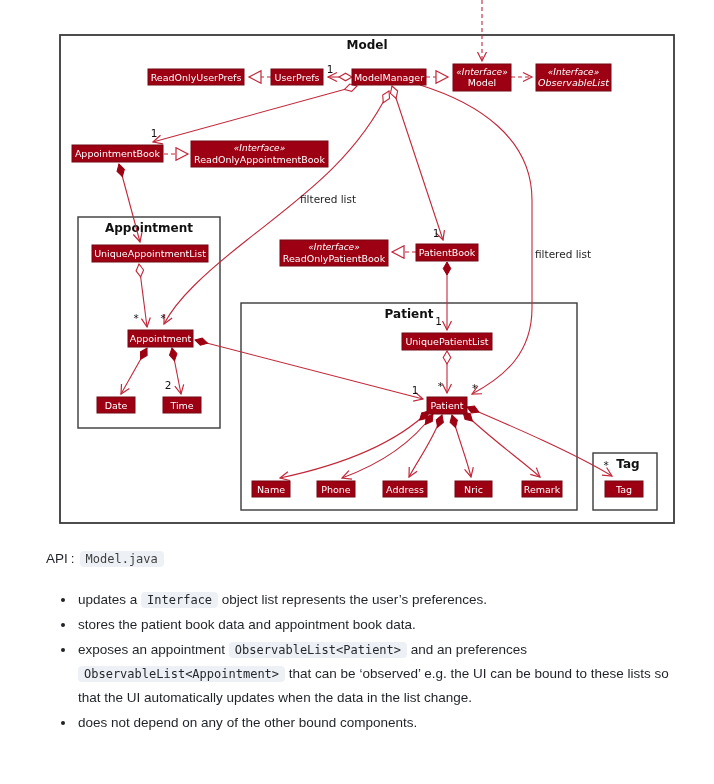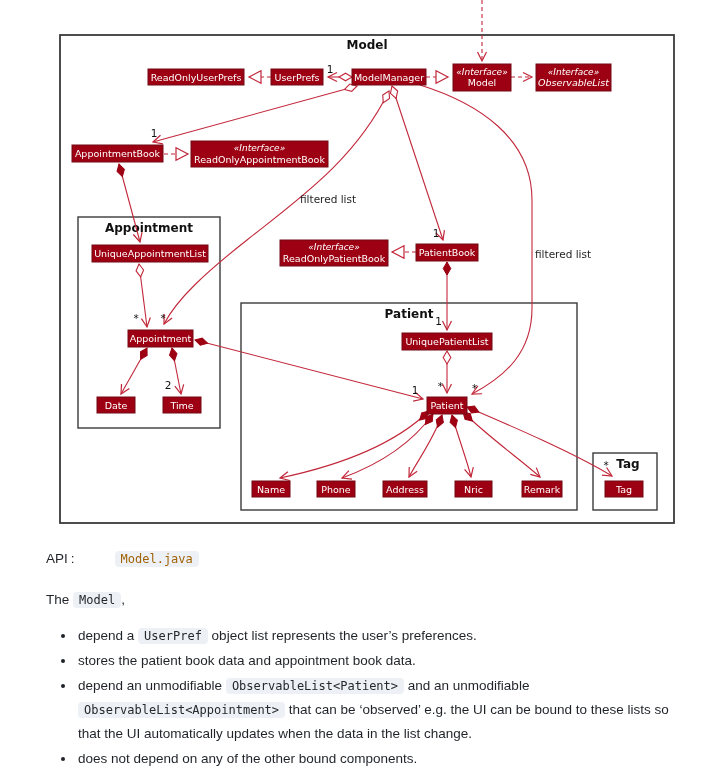--- a/index.html
+++ b/index.html
@@ -20,21 +20,21 @@
   .mult-start{text-anchor:start;}
   .elabel{font:10.5px "DejaVu Sans",sans-serif;fill:#1f1f1f;text-anchor:start;}
   
   .notes{position:absolute;left:46px;top:547px;width:630px;color:#1f2328;
          font-size:13.5px;line-height:24px;}
   .api-line{margin:0 0 17px 0;}
   .api-line b{font-weight:normal;}
   .sep{margin:0 5px 0 3px;}
   .chip{font-family:"DejaVu Sans Mono",monospace;font-size:12px;background:#edf1f6;
         color:#24292e;padding:1px 6px;border-radius:4px;white-space:nowrap;}
-  .chip-link{color:#a16207;text-decoration:none;margin-left:35px;}
+  .chip-link{color:#404040;text-decoration:none;}
   .intro{margin:0 0 12px 0;}
   .notes ul{margin:0;padding-left:30px;}
   .notes li{margin:0 0 1px 0;padding-left:2px;}
 </style>
 </head>
 <body>
 
 <div id="page">
 
   <svg id="diagram" width="714" height="530" viewBox="0 0 714 530">
@@ -196,33 +196,29 @@
     <g>
       <rect class="cbox" x="605" y="481" width="38" height="16"></rect>
       <text class="clabel" x="624" y="492.5">Tag</text>
     </g>
   </svg>
 
   <div class="notes">
     <p class="api-line">
       <b>API</b><span class="sep">:</span><a href="#" class="chip chip-link">Model.java</a>
     </p>
-    <p class="intro">
-      <span>The</span>
-      <span class="chip">Model</span><span>,</span>
-    </p>
     <ul>
       <li>
-        <span>depend a </span><span class="chip">UserPref</span><span> object list represents the user’s preferences.</span>
+        <span>updates a </span><span class="chip">Interface</span><span> object list represents the user’s preferences.</span>
       </li>
       <li>
         <span>stores the patient book data and appointment book data.</span>
       </li>
       <li>
-        <span>depend an unmodifiable </span><span class="chip">ObservableList&lt;Patient&gt;</span><span> and an unmodifiable </span><span class="chip">ObservableList&lt;Appointment&gt;</span><span> that can be ‘observed’ e.g. the UI can be bound to these lists so that the UI automatically updates when the data in the list change.</span>
+        <span>exposes an appointment </span><span class="chip">ObservableList&lt;Patient&gt;</span><span> and an preferences </span><span class="chip">ObservableList&lt;Appointment&gt;</span><span> that can be ‘observed’ e.g. the UI can be bound to these lists so that the UI automatically updates when the data in the list change.</span>
       </li>
       <li>
         <span>does not depend on any of the other bound components.</span>
       </li>
     </ul>
   </div>
 
 </div>
 
 </body></html>

